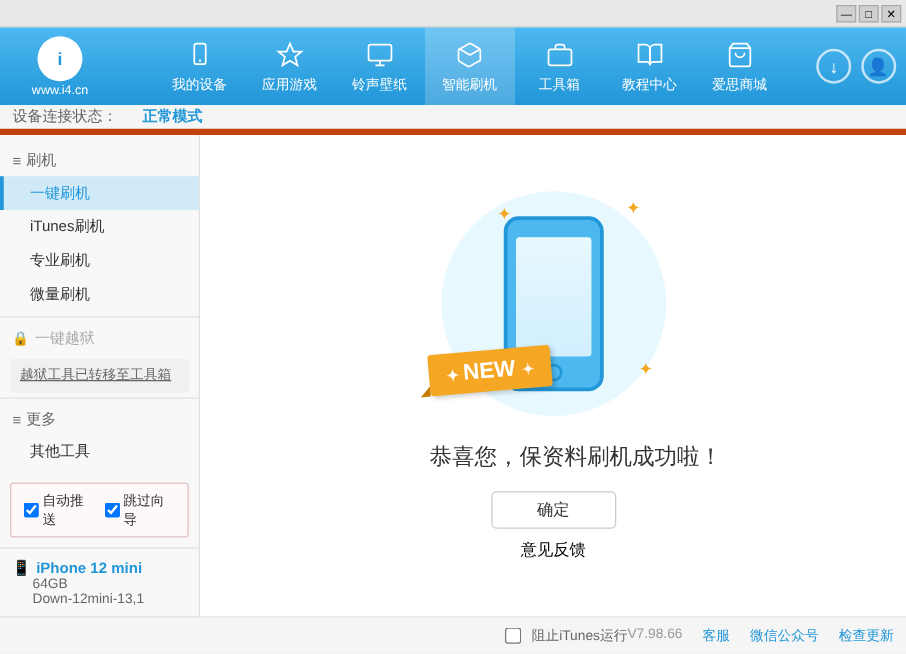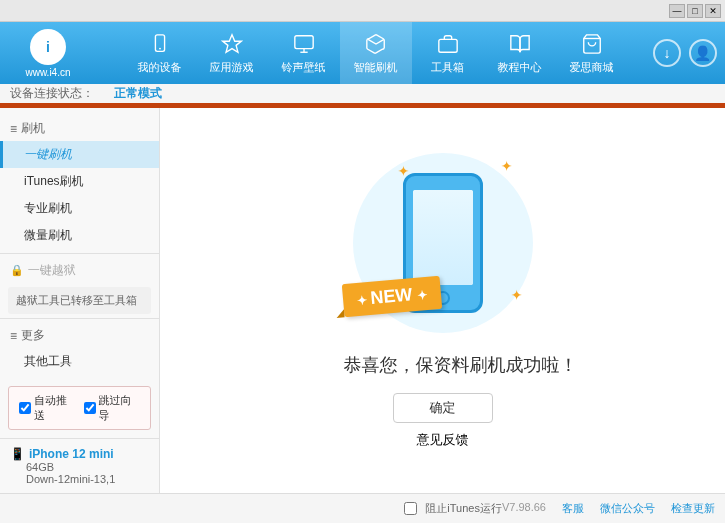--- a/index.html
+++ b/index.html
@@ -123,35 +123,35 @@
       padding: 5px 16px 5px 24px;
       color: #333;
       font-size: 12px;
       cursor: pointer;
     }
     .sidebar-item.active {
       background: #d0eaf8;
       color: #2196d8;
       border-left: 3px solid #2196d8;
       padding-left: 21px;
-      font-style: italic;
     }
     .sidebar-divider {
       height: 1px;
       background: #e0e0e0;
       margin: 4px 0;
     }
     .sidebar-notice {
       margin: 4px 8px;
       padding: 6px 8px;
       background: #f0f0f0;
       border-radius: 3px;
       font-size: 11px;
       color: #666;
       line-height: 1.4;
+      text-decoration: underline;
     }
     .sidebar-more-header {
       display: flex;
       align-items: center;
       padding: 4px 10px;
       color: #666;
       font-size: 12px;
       gap: 4px;
     }
 

